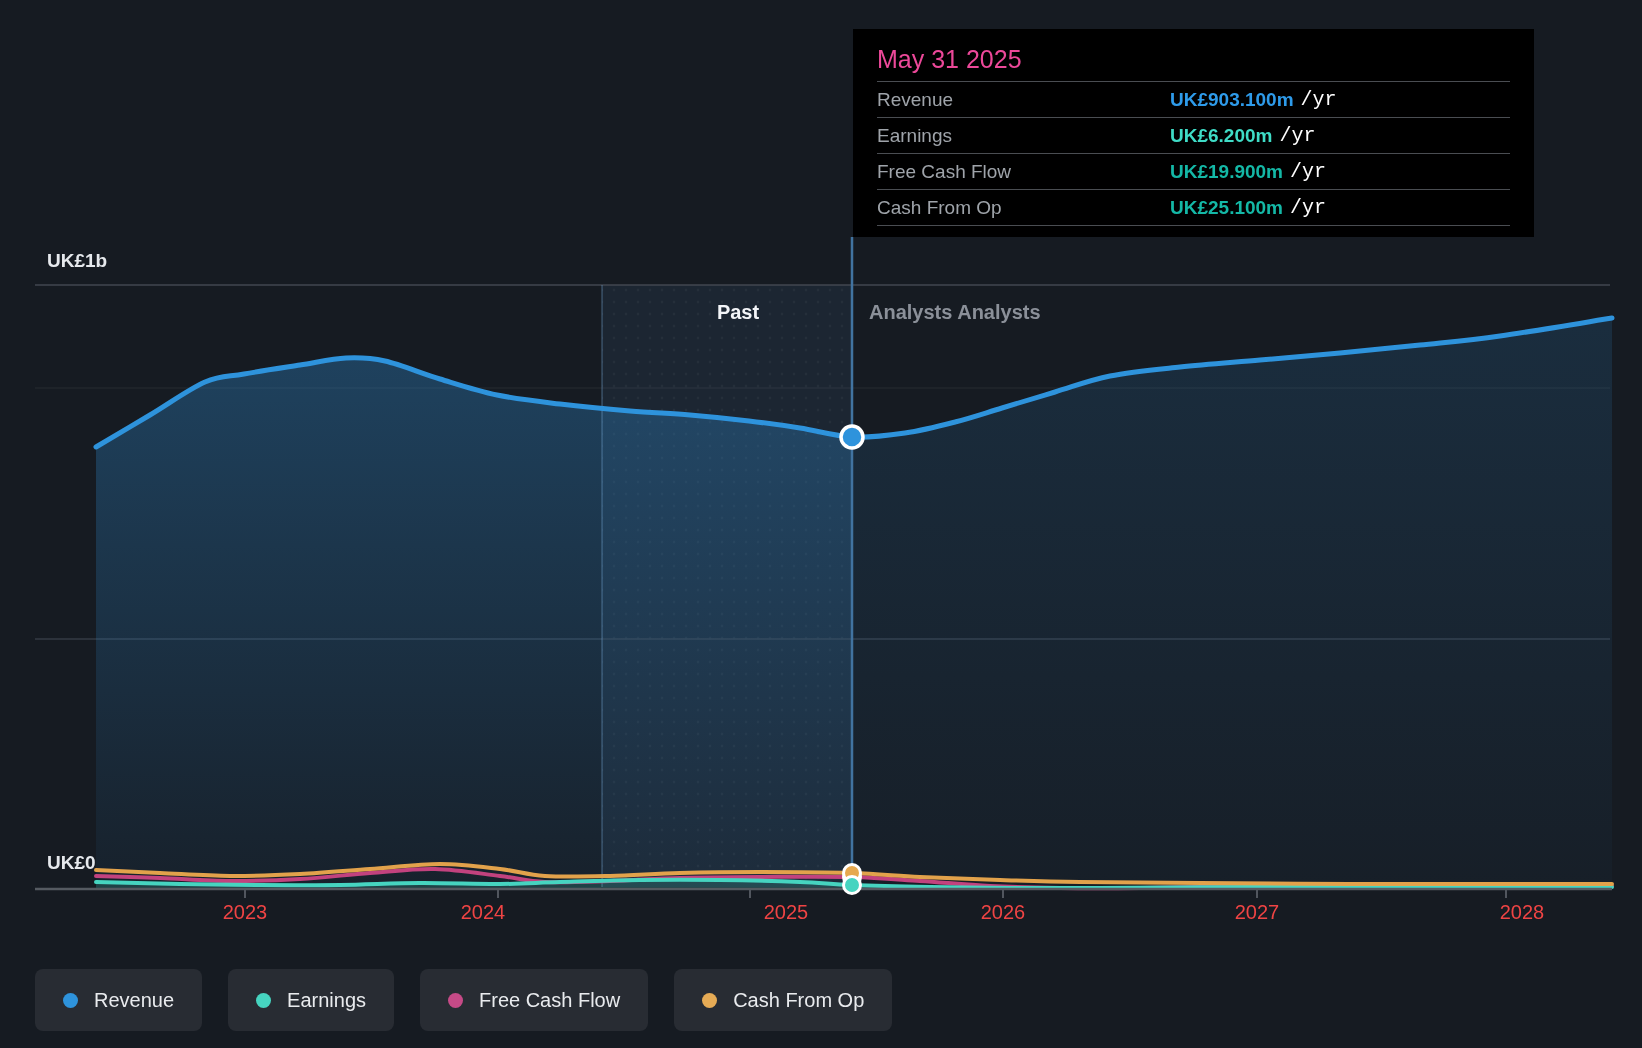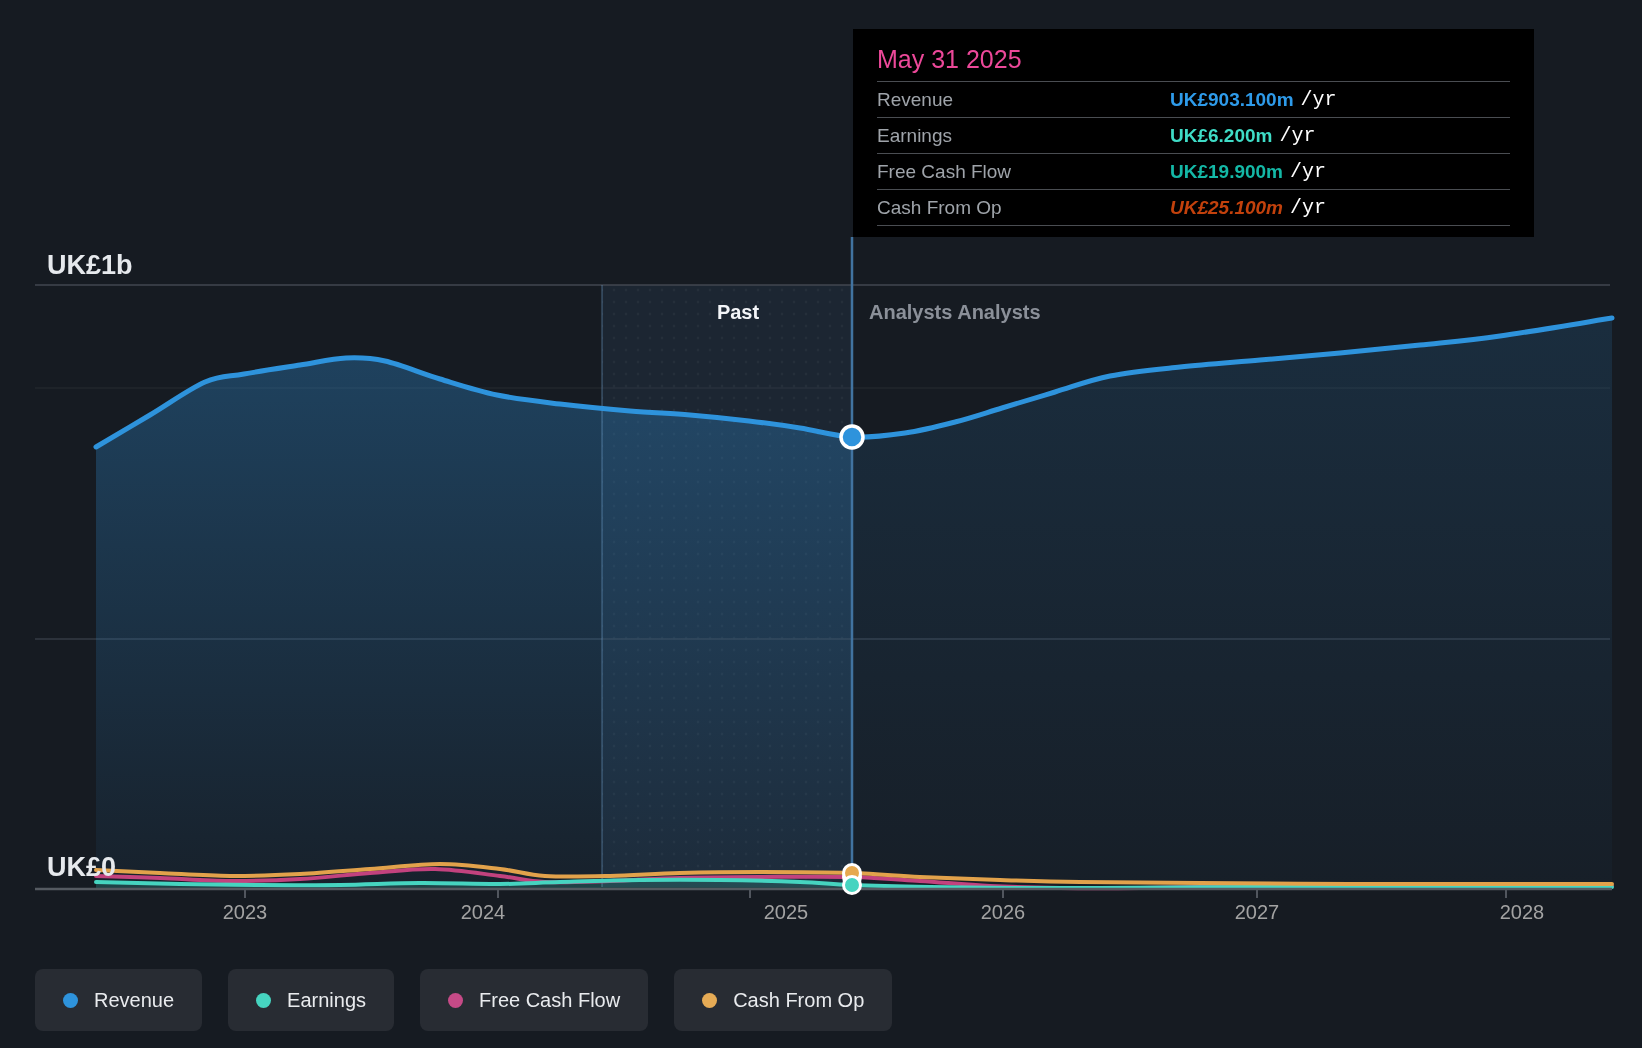--- a/index.html
+++ b/index.html
@@ -1,21 +1,21 @@
 <!DOCTYPE html>
 <html><head>
 <meta charset="utf-8">
 <style>
   html,body{margin:0;padding:0;background:#161b22;}
   #stage{position:relative;width:1642px;height:1048px;background:#161b22;overflow:hidden;
          font-family:"Liberation Sans",sans-serif;}
   #chart-svg{position:absolute;left:0;top:0;}
-  .ylab{position:absolute;left:47px;color:#e6e9ed;font-size:27px;font-weight:700;}
+  .ylab{position:absolute;left:47px;color:#e6e9ed;font-size:19px;font-weight:700;}
   .xlab{position:absolute;top:901px;width:100px;margin-left:-50px;text-align:center;
-        color:#a3a3a3;font-size:20px;font-weight:400;}
+        color:#ef4444;font-size:20px;font-weight:400;}
   .xl0{left:245px}.xl1{left:483px}.xl2{left:786px}.xl3{left:1003px}.xl4{left:1257px}.xl5{left:1522px}
   .sect{position:absolute;top:301px;font-size:20px;font-weight:700;}
   #past-label{left:638px;width:200px;text-align:center;color:#f3f5f8;}
   #forecast-label{left:869px;color:#8b9099;}
   
   #tooltip{position:absolute;left:853px;top:29px;width:681px;height:208px;background:#000;
            box-sizing:border-box;padding:10px 24px 0 24px;}
   #tooltip .t-title{height:42px;line-height:40px;color:#ec4899;font-size:25px;font-weight:400;
                     border-bottom:1px solid #4a4d52;}
   .t-row{display:flex;align-items:center;height:35px;border-bottom:1px solid #4a4d52;}
@@ -108,21 +108,21 @@
     <div class="t-row">
       <span class="t-label">Free Cash Flow</span>
       <span class="t-valcol">
           <span class="t-val" style="color: #14b8a6;">UK£19.900m</span>
       <span class="t-unit">/yr</span>
         </span>
     </div>
     <div class="t-row">
       <span class="t-label">Cash From Op</span>
       <span class="t-valcol">
-          <span class="t-val" style="color: #c2410c; font-style: italic;">UK£25.100m</span>
+          <span class="t-val" style="color: #14b8a6;">UK£25.100m</span>
       <span class="t-unit">/yr</span>
         </span>
     </div>
   </div>
 
   <div id="legend">
     <div class="pill">
       <span class="dot" style="background: rgb(46, 147, 220);"></span>
       <span class="pill-label">Revenue</span>
     </div>

